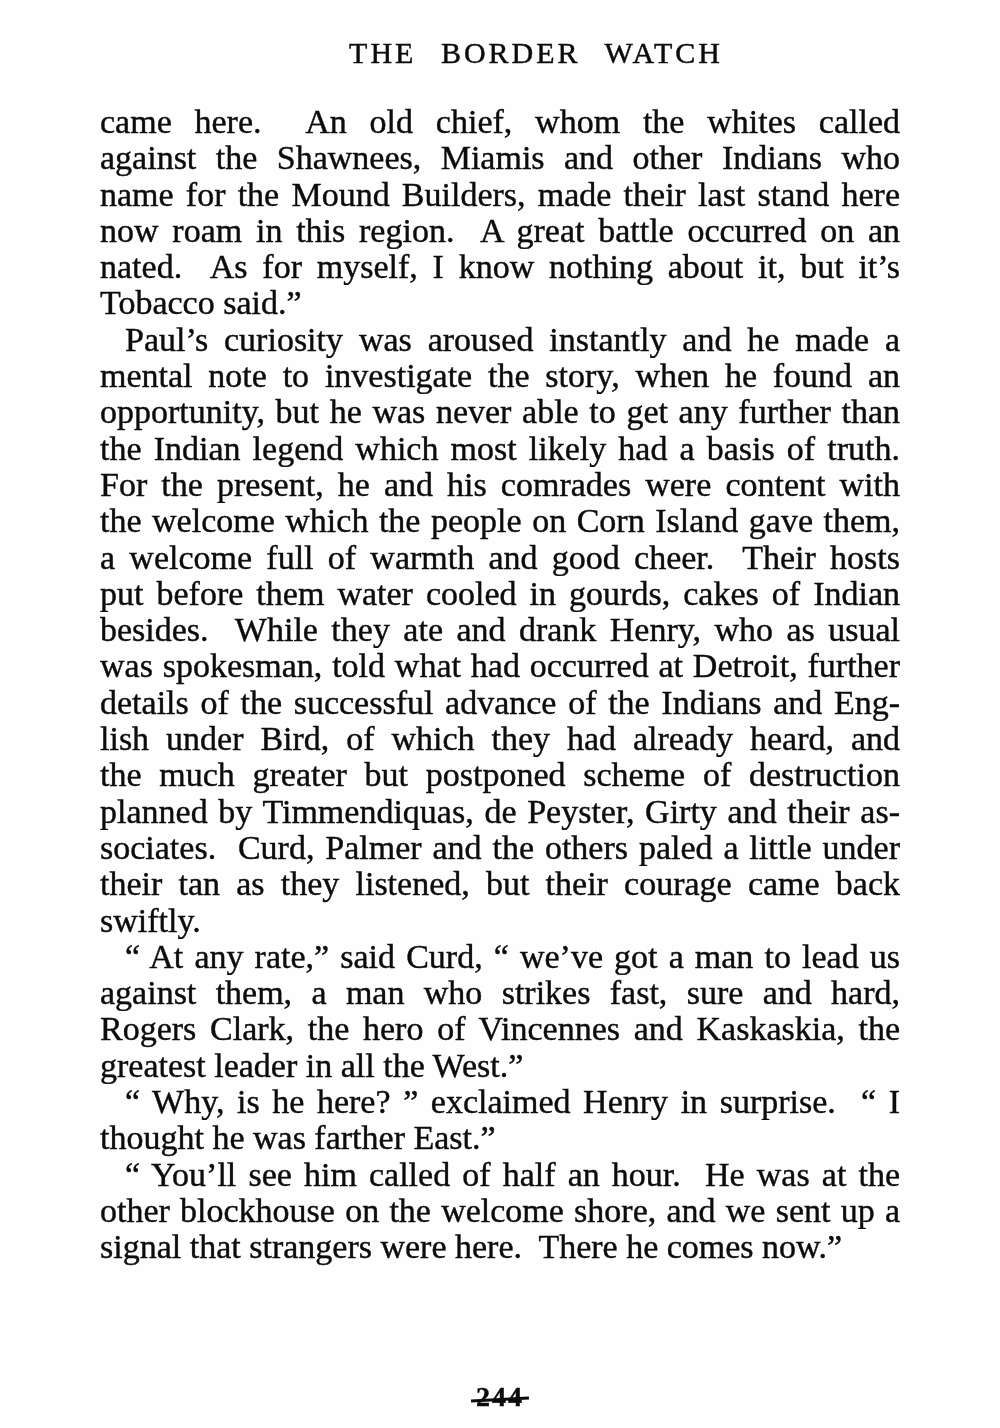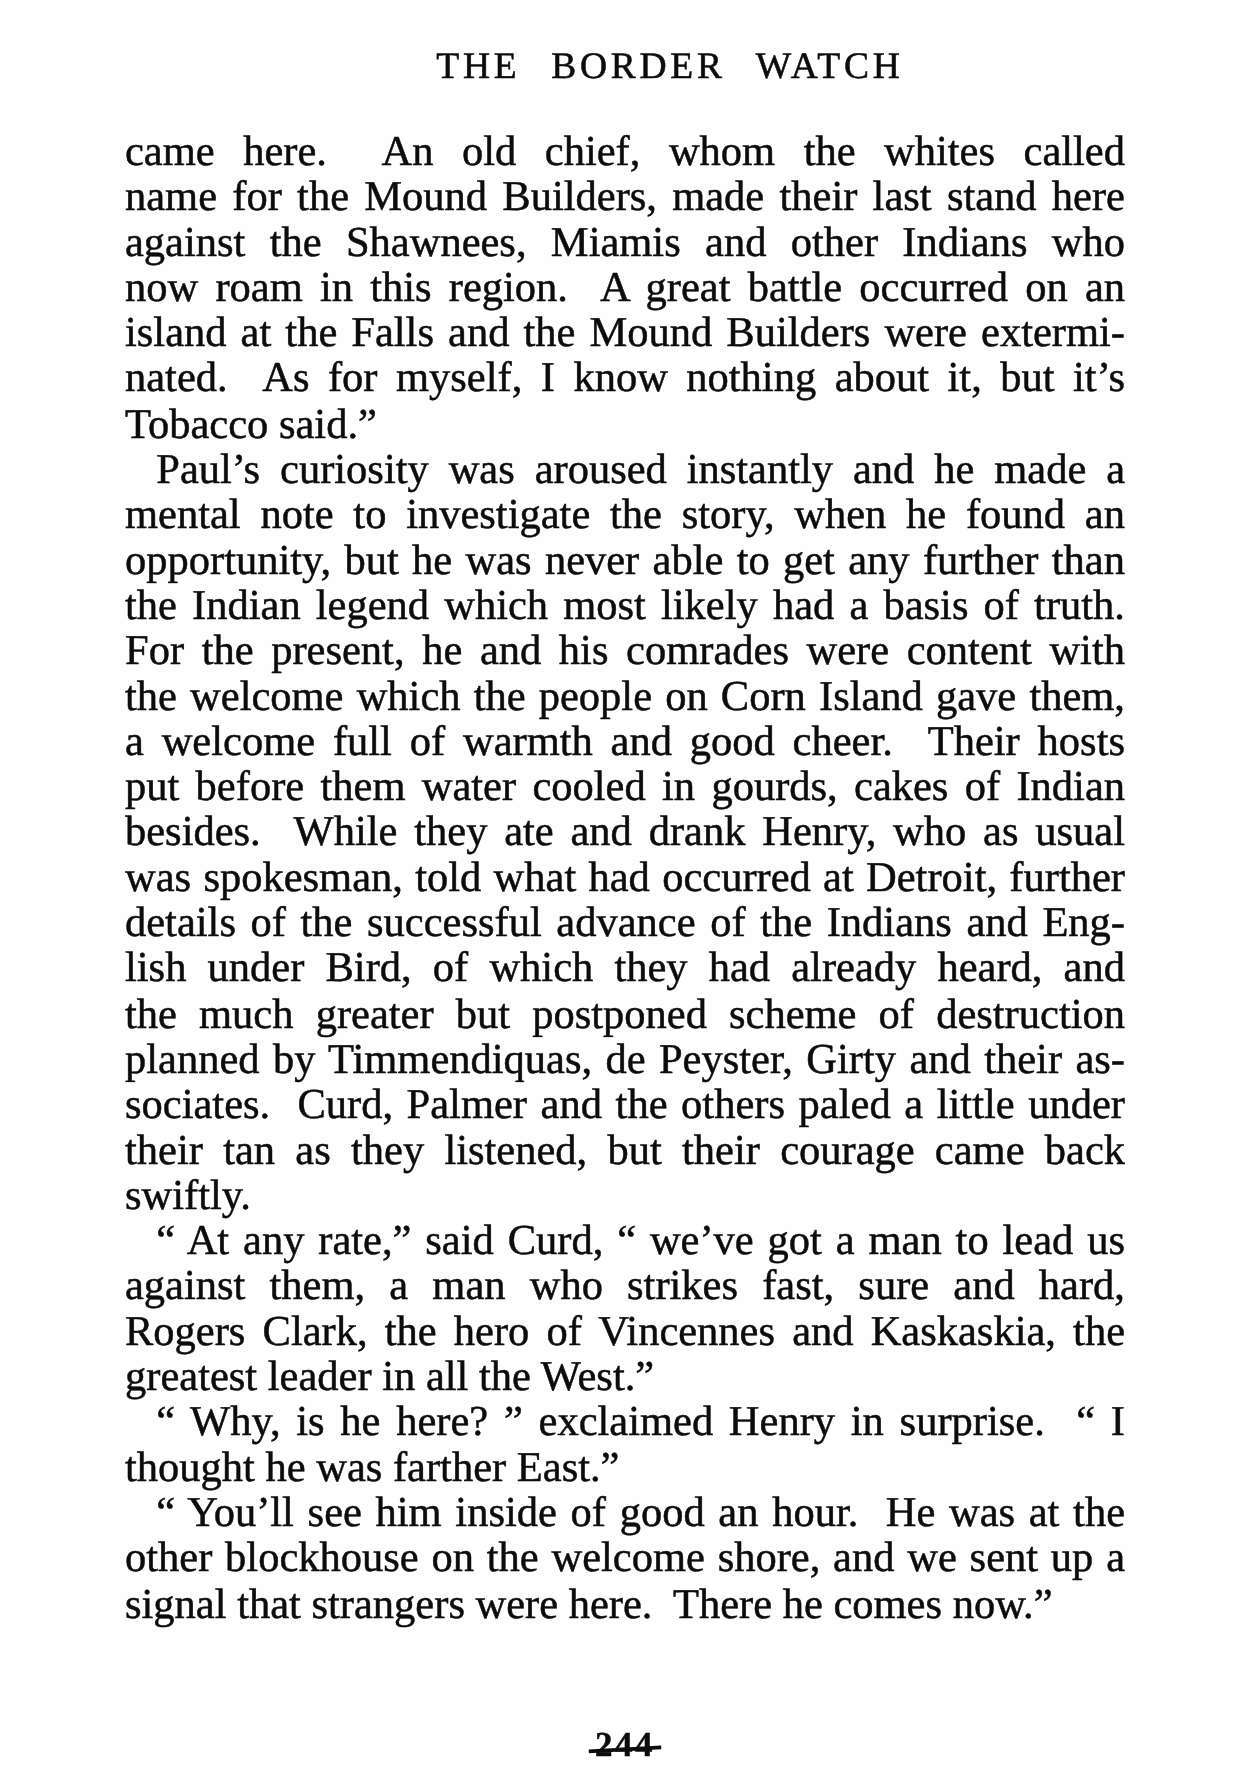--- a/index.html
+++ b/index.html
@@ -79,24 +79,23 @@
     transform: rotate(-3deg);
   }
 </style>
 </head>
 <body>
 
 <div class="page-title">THE BORDER WATCH</div>
 
 <div class="text-block">
     <div class="line">came here.  An old chief, whom the whites called Tobacco,</div>
+    <div class="line">against the Shawnees, Miamis and other Indians who</div>
     <div class="line">name for the Mound Builders, made their last stand here</div>
-    <div class="line">against the Shawnees, Miamis and other Indians who</div>
     <div class="line">now roam in this region.  A great battle occurred on an</div>
-    <div class="line">island at the Falls and the Mound Builders were extermi-</div>
     <div class="line">nated.  As for myself, I know nothing about it, but it’s what</div>
     <div class="line last">Tobacco said.”</div>
     <div class="line indent">Paul’s curiosity was aroused instantly and he made a</div>
     <div class="line">mental note to investigate the story, when he found an</div>
     <div class="line">opportunity, but he was never able to get any further than</div>
     <div class="line">the Indian legend which most likely had a basis of truth.</div>
     <div class="line">For the present, he and his comrades were content with</div>
     <div class="line">the welcome which the people on Corn Island gave them,</div>
     <div class="line">a welcome full of warmth and good cheer.  Their hosts</div>
     <div class="line">put before them water cooled in gourds, cakes of Indian</div>
@@ -108,20 +107,20 @@
     <div class="line">planned by Timmendiquas, de Peyster, Girty and their as-</div>
     <div class="line">sociates.  Curd, Palmer and the others paled a little under</div>
     <div class="line">their tan as they listened, but their courage came back</div>
     <div class="line last">swiftly.</div>
     <div class="line indent">“ At any rate,” said Curd, “ we’ve got a man to lead us</div>
     <div class="line">against them, a man who strikes fast, sure and hard, George</div>
     <div class="line">Rogers Clark, the hero of Vincennes and Kaskaskia, the</div>
     <div class="line last">greatest leader in all the West.”</div>
     <div class="line indent">“ Why, is he here? ” exclaimed Henry in surprise.  “ I</div>
     <div class="line last">thought he was farther East.”</div>
-    <div class="line indent">“ You’ll see him inside of good an hour.  He was at the</div>
+    <div class="line indent">“ You’ll see him called of half an hour.  He was at the</div>
     <div class="line">other blockhouse on the welcome shore, and we sent up a</div>
     <div class="line last">signal that strangers were here.  There he comes now.”</div>
   </div>
 
 <div class="page-number-wrap">
   <span class="page-number"><span>244</span><span class="strike"></span></span>
 </div>
 
 </body></html>

